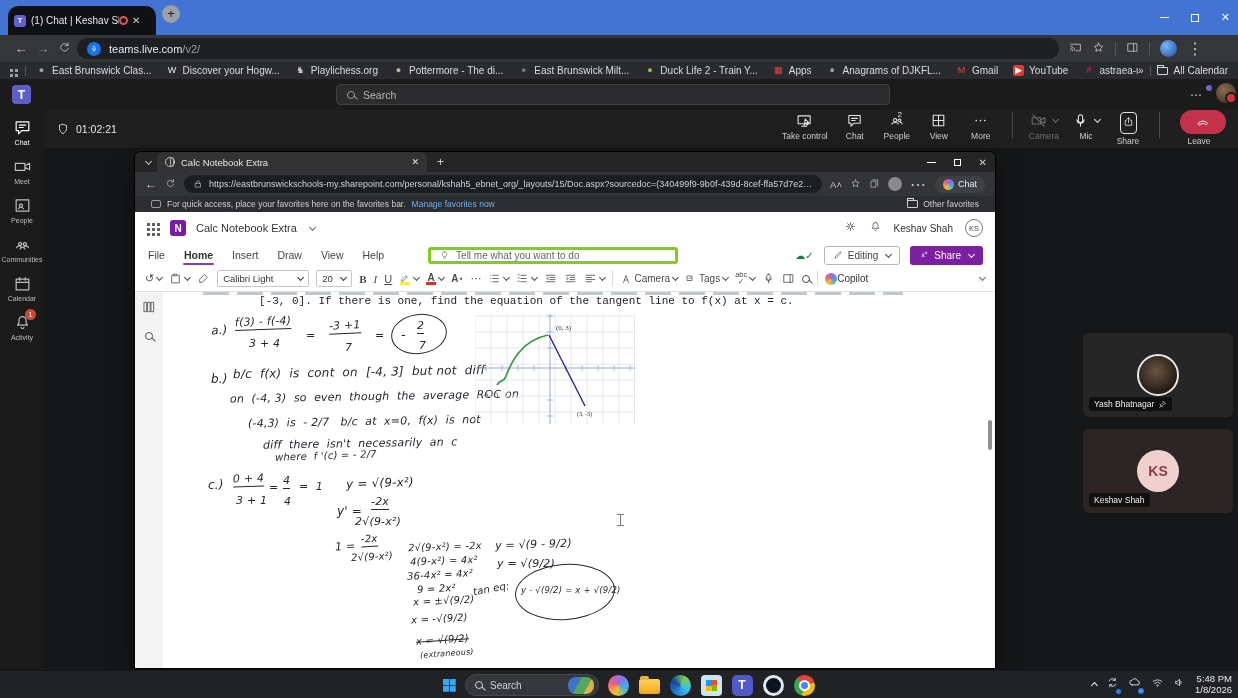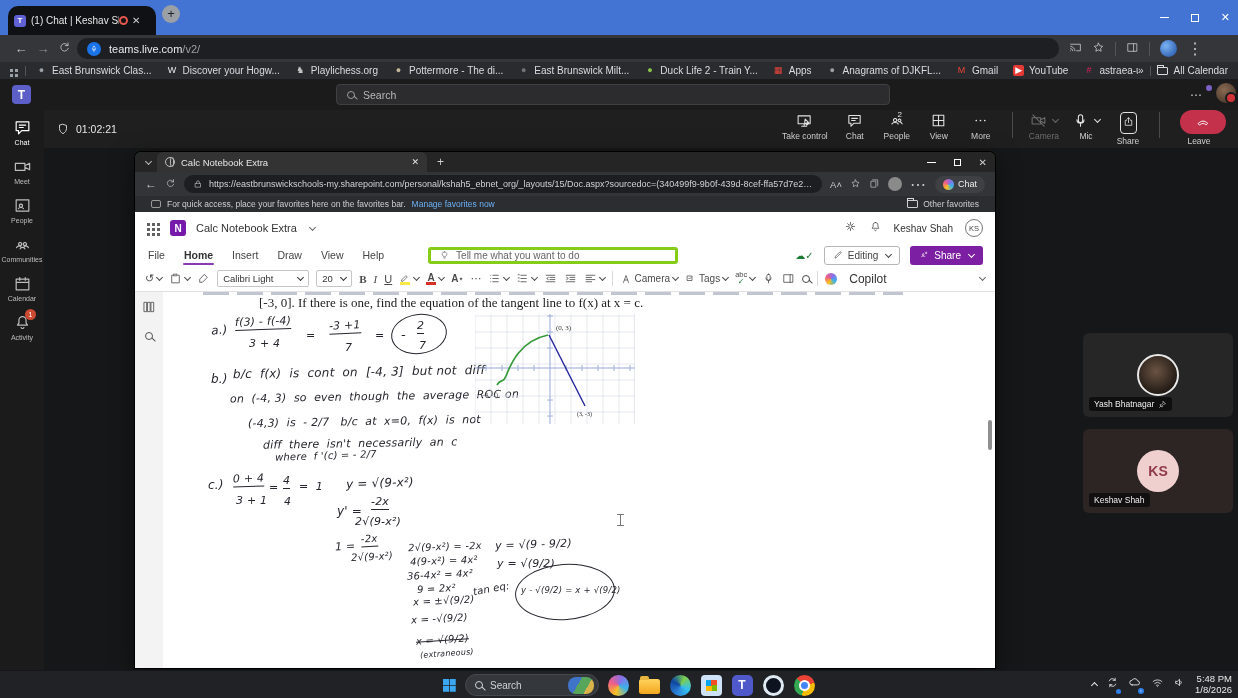--- a/index.html
+++ b/index.html
@@ -123,21 +123,21 @@
   .bld{font-weight:bold;font-family:"Liberation Serif",serif;}
   .itl{font-style:italic;font-family:"Liberation Serif",serif;}
   .und{text-decoration:underline;}
   .colbar{display:block;width:10px;height:3px;margin-top:-1px;}
   .rdiv{width:1px;height:15px;background:#d8d8d8;}
 
   .e-body{flex:1;display:flex;position:relative;background:#fff;}
   .on-rail{width:28px;background:#f3f3f3;display:flex;flex-direction:column;align-items:center;padding-top:8px;gap:14px;color:#555;}
   .canvas{position:relative;flex:1;background:#fff;overflow:hidden;}
   .clipline{position:absolute;left:40px;top:0;width:700px;height:3px;background:repeating-linear-gradient(90deg,#8d97a8 0 26px,rgba(0,0,0,0) 26px 34px);opacity:.55;}
-  .question{position:absolute;left:96px;top:3px;font-family:Liberation Serif, serif;font-size:13px;color:#1d1d1d;white-space:nowrap;}
+  .question{position:absolute;left:96px;top:3px;font-family:Liberation Mono, monospace;font-size:11px;color:#1d1d1d;white-space:nowrap;}
   .ink{position:absolute;font-family:"DejaVu Sans",sans-serif;font-style:italic;color:#26262e;white-space:pre;line-height:1;letter-spacing:.2px;}
   .ink.u{border-bottom:1.2px solid #26262e;padding-bottom:2px;}
   .ink.strike{text-decoration:line-through;}
   .ink.oval{border:1.4px solid #26262e;border-radius:50%;}
   .caret{position:absolute;left:454px;top:222px;width:7px;height:12px;}
   .caret::before{content:"";position:absolute;left:3px;top:0;bottom:0;width:1px;background:#777;}
   .caret::after{content:"";position:absolute;left:0;right:0;top:0;height:1px;background:#777;box-shadow:0 11px #777;}
   .sthumb{position:absolute;right:3px;top:128px;width:4px;height:30px;border-radius:2px;background:#8f8f8f;}
 
   
@@ -649,21 +649,21 @@
           <svg class="ic" width="13" height="13" viewBox="0 0 24 24">
             <path d="M4 5h16v14H4z M15 5v14"></path>
           </svg>
         </span>
       <span class="ric">
           <span class="mag"></span>
         </span>
       <span class="rdiv"></span>
       <span class="ric">
           <span class="copi" style="width:12px;height:12px"></span>
-          <span style="font-size:12px;margin-left:12px;color:#333">Copilot</span>
+          <span style="font-size:10px;margin-left:0;color:#333">Copilot</span>
         </span>
       <span class="chev" style="margin-left:auto;color:#666"></span>
     </div>
 
     <div class="e-body">
       <div class="on-rail">
         <span><svg class="ic" width="14" height="14" viewBox="0 0 24 24" style="stroke:#555">
               <path d="M4 4h4v16H4z M10 4h4v16h-4z M16 4h4v16h-4z"></path>
             </svg></span>
         <span class="mag" style="color:#555"></span>

